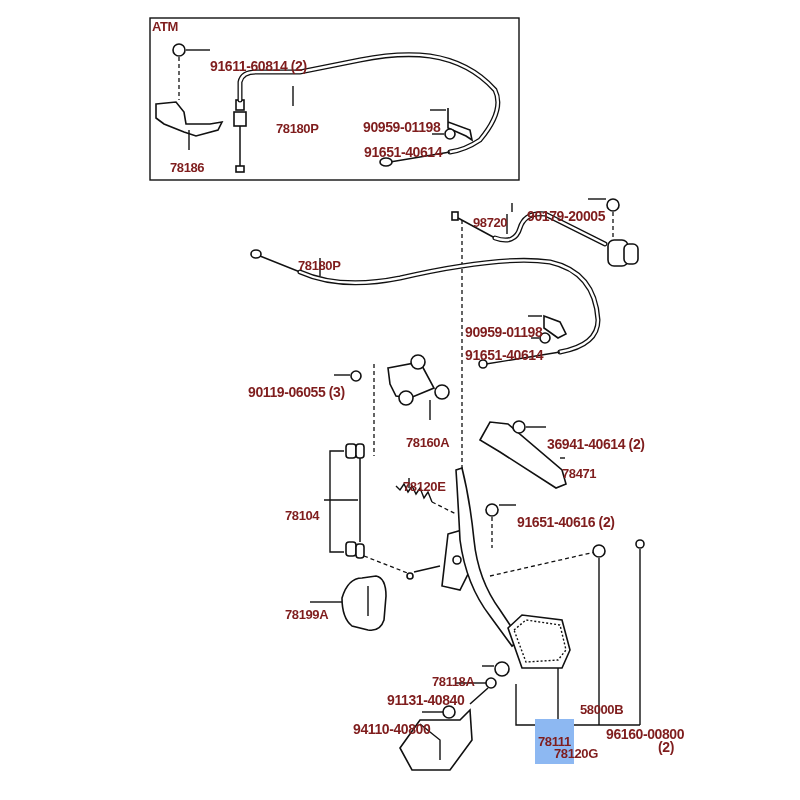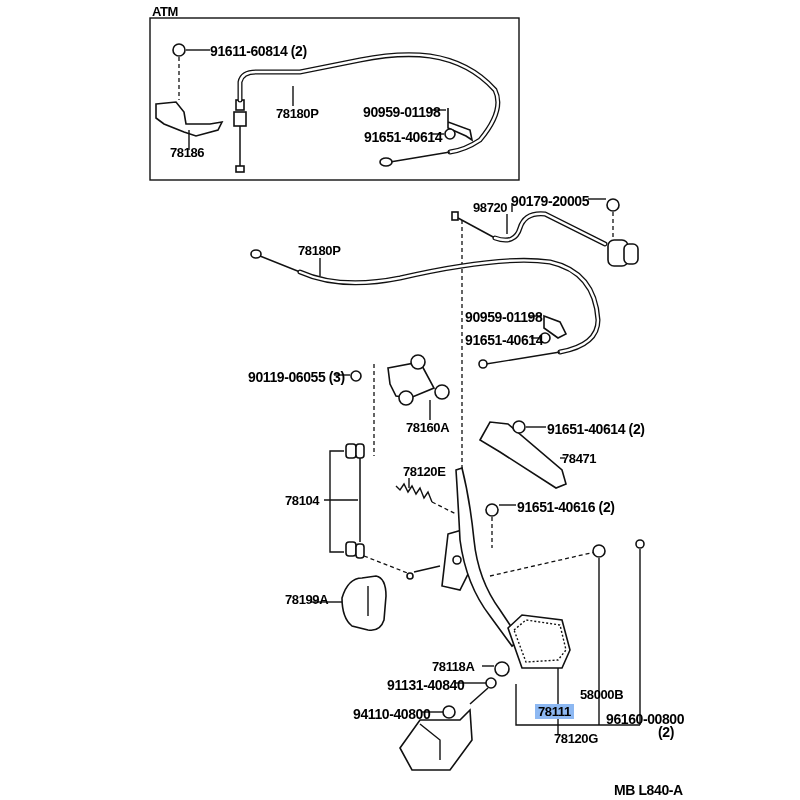--- a/index.html
+++ b/index.html
@@ -1,23 +1,23 @@
 <!DOCTYPE html>
 <html><head>
 <meta charset="utf-8">
 <style>
   html, body { margin:0; padding:0; background:#fff; }
   body { width:800px; height:800px; position:relative; overflow:hidden;
          font-family:"Liberation Sans", sans-serif; }
   #stage { position:absolute; left:0; top:0; width:800px; height:800px; }
   .lbl { position:absolute; font-family:"Liberation Sans", sans-serif;
-         font-weight:bold; color:#000000; white-space:nowrap; letter-spacing:-0.4px; }
+         font-weight:bold; color:#7f1d1d; white-space:nowrap; letter-spacing:-0.4px;margin-top:15px; }
   .sm { font-size:14px; }
   .md { font-size:13px; }
-  .hl { background:#8db8f2; padding:0 3px; }
+  .hl { background:#8db8f2; padding:15px 3px; }
   svg .ln { stroke:#111; stroke-width:1.4; fill:none; }
   svg .ds { stroke:#111; stroke-width:1.3; fill:none; stroke-dasharray:4 3; }
   svg .pt { stroke:#111; stroke-width:1.6; fill:#fff; }
   svg .cb { stroke:#111; stroke-width:5; fill:none; stroke-linecap:round; }
   svg .cbi { stroke:#fff; stroke-width:2.4; fill:none; stroke-linecap:round; }
   svg .th { stroke:#111; stroke-width:1.5; fill:none; }
 </style>
 </head>
 <body>
 
@@ -183,27 +183,27 @@
 
 <div class="lbl md" style="left:152px;top:4px;">ATM</div>
 <div class="lbl sm" style="left:210px;top:43px;">91611-60814 (2)</div>
 <div class="lbl md" style="left:276px;top:106px;">78180P</div>
 <div class="lbl sm" style="left:363px;top:104px;">90959-01198</div>
 <div class="lbl sm" style="left:364px;top:129px;">91651-40614</div>
 <div class="lbl md" style="left:170px;top:145px;text-align:right;">78186</div>
 
 
 <div class="lbl md" style="left:473px;top:200px;">98720</div>
-<div class="lbl sm" style="left:511px;top:193px;">90179-20005</div>
+<div class="lbl sm" style="left:527px;top:193px;">90179-20005</div>
 <div class="lbl md" style="left:298px;top:243px;">78180P</div>
 <div class="lbl sm" style="left:465px;top:309px;">90959-01198</div>
 <div class="lbl sm" style="left:465px;top:332px;">91651-40614</div>
 <div class="lbl sm" style="left:248px;top:369px;">90119-06055 (3)</div>
 <div class="lbl md" style="left:406px;top:420px;">78160A</div>
-<div class="lbl sm" style="left:547px;top:421px;">91651-40614 (2)</div>
+<div class="lbl sm" style="left:547px;top:421px;">36941-40614 (2)</div>
 <div class="lbl md" style="left:562px;top:451px;">78471</div>
 <div class="lbl md" style="left:403px;top:464px;">78120E</div>
 <div class="lbl md" style="left:285px;top:493px;">78104</div>
 <div class="lbl sm" style="left:517px;top:499px;">91651-40616 (2)</div>
 <div class="lbl md" style="left:285px;top:592px;">78199A</div>
 <div class="lbl md" style="left:432px;top:659px;">78118A</div>
 <div class="lbl sm" style="left:387px;top:677px;">91131-40840</div>
 <div class="lbl sm" style="left:353px;top:706px;">94110-40800</div>
 <div class="lbl md hl" style="left:535px;top:704px;">78111</div>
 <div class="lbl md" style="left:580px;top:687px;">58000B</div>

